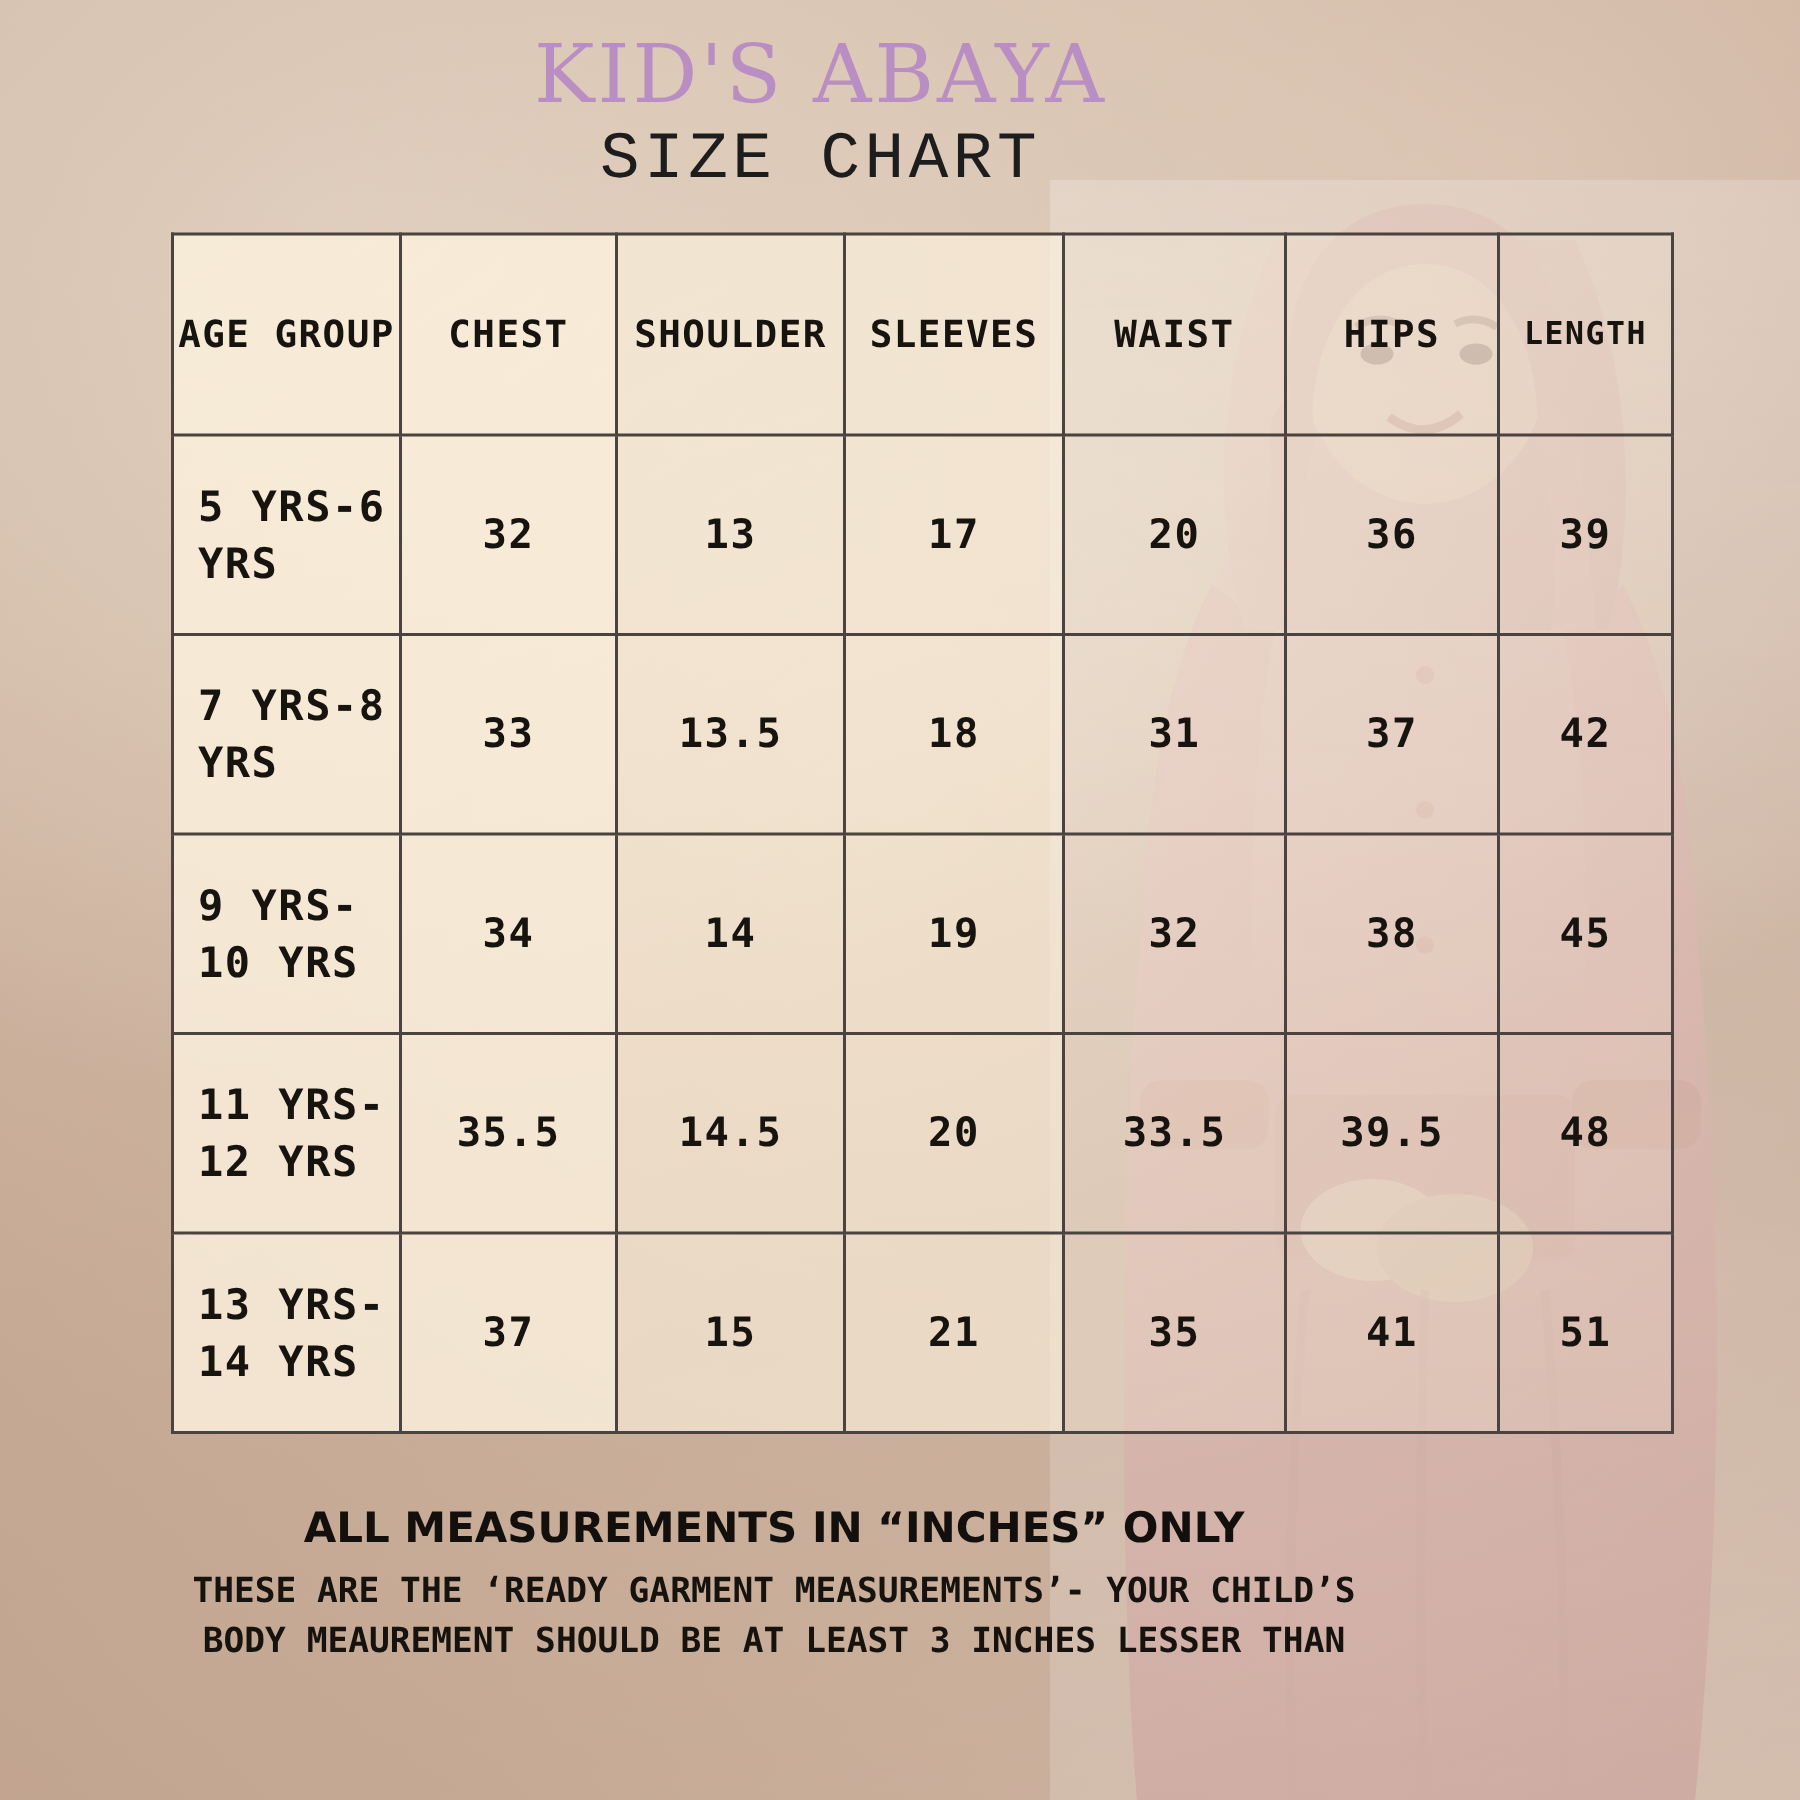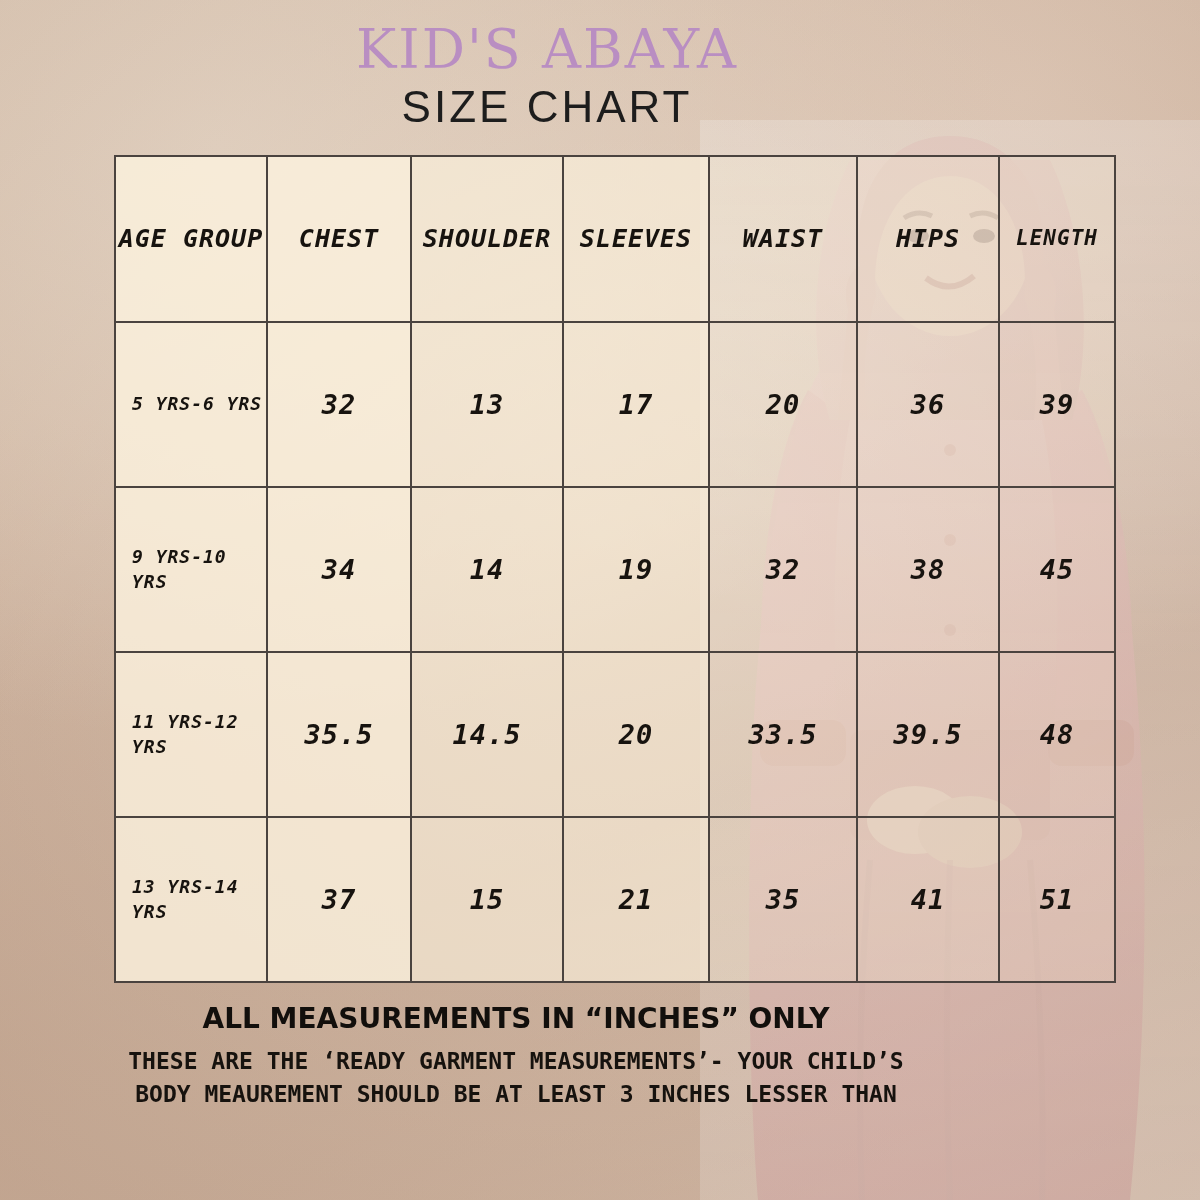--- a/index.html
+++ b/index.html
@@ -57,21 +57,21 @@
   #main-title {
     font-family: "DejaVu Serif", serif;
     font-size: 54px;
     letter-spacing: 2px;
     color: #b98ec2;
     font-weight: 400;
     line-height: 1.05;
     margin: 0;
   }
   #sub-title {
-    font-family: Liberation Sans, sans-serif;
+    font-family: Liberation Mono, monospace;
     font-size: 44px;
     letter-spacing: 3px;
     color: #1d1d1d;
     font-weight: 400;
     line-height: 1.1;
     margin: 4px 0 0 0;
   }
 
   
   #size-table {
@@ -82,43 +82,42 @@
     border-collapse: collapse;
     z-index: 4;
     table-layout: fixed;
   }
   #size-table td, #size-table th {
     border: 2px solid #4a433f;
     text-align: center;
     vertical-align: middle;
     font-family: "DejaVu Sans Mono", monospace;
     color: #17130f;
-    padding: 20px 2px;
-    font-style: italic;
+    padding: 4px 2px;
   }
   #size-table thead th {
     height: 124px;
     font-size: 25px;
     letter-spacing: 1px;
     font-weight: 700;
     line-height: 1.22;
   }
   #size-table thead th.small {
     font-size: 21px;
   }
   #size-table tbody td {
     height: 123px;
     font-size: 27px;
     font-weight: 700;
     letter-spacing: 1px;
   }
   #size-table tbody td.agecell {
     text-align: left;
     padding-left: 16px;
-    font-size: 18px;
+    font-size: 28px;
     line-height: 1.35;
   }
   
   .fill-left { background: rgba(253, 243, 222, 0.80); }
   .fill-mid  { background: rgba(253, 243, 222, 0.62); margin-top: 47px; }
   .fill-right{ background: rgba(253, 243, 222, 0.26); }
   .fill-far  { background: rgba(253, 243, 222, 0.18); }
 
   
   #notes {
@@ -244,20 +243,29 @@
     <tr>
       <td class="agecell fill-left">5 YRS-6 YRS</td>
       <td class="fill-left">32</td>
       <td class="fill-mid">13</td>
       <td class="fill-mid">17</td>
       <td class="fill-right">20</td>
       <td class="fill-right">36</td>
       <td class="fill-far">39</td>
     </tr>
     <tr>
+      <td class="agecell fill-left">7 YRS-8 YRS</td>
+      <td class="fill-left">33</td>
+      <td class="fill-mid">13.5</td>
+      <td class="fill-mid">18</td>
+      <td class="fill-right">31</td>
+      <td class="fill-right">37</td>
+      <td class="fill-far">42</td>
+    </tr>
+    <tr>
       <td class="agecell fill-left">9 YRS-10 YRS</td>
       <td class="fill-left">34</td>
       <td class="fill-mid">14</td>
       <td class="fill-mid">19</td>
       <td class="fill-right">32</td>
       <td class="fill-right">38</td>
       <td class="fill-far">45</td>
     </tr>
     <tr>
       <td class="agecell fill-left">11 YRS-12 YRS</td>

